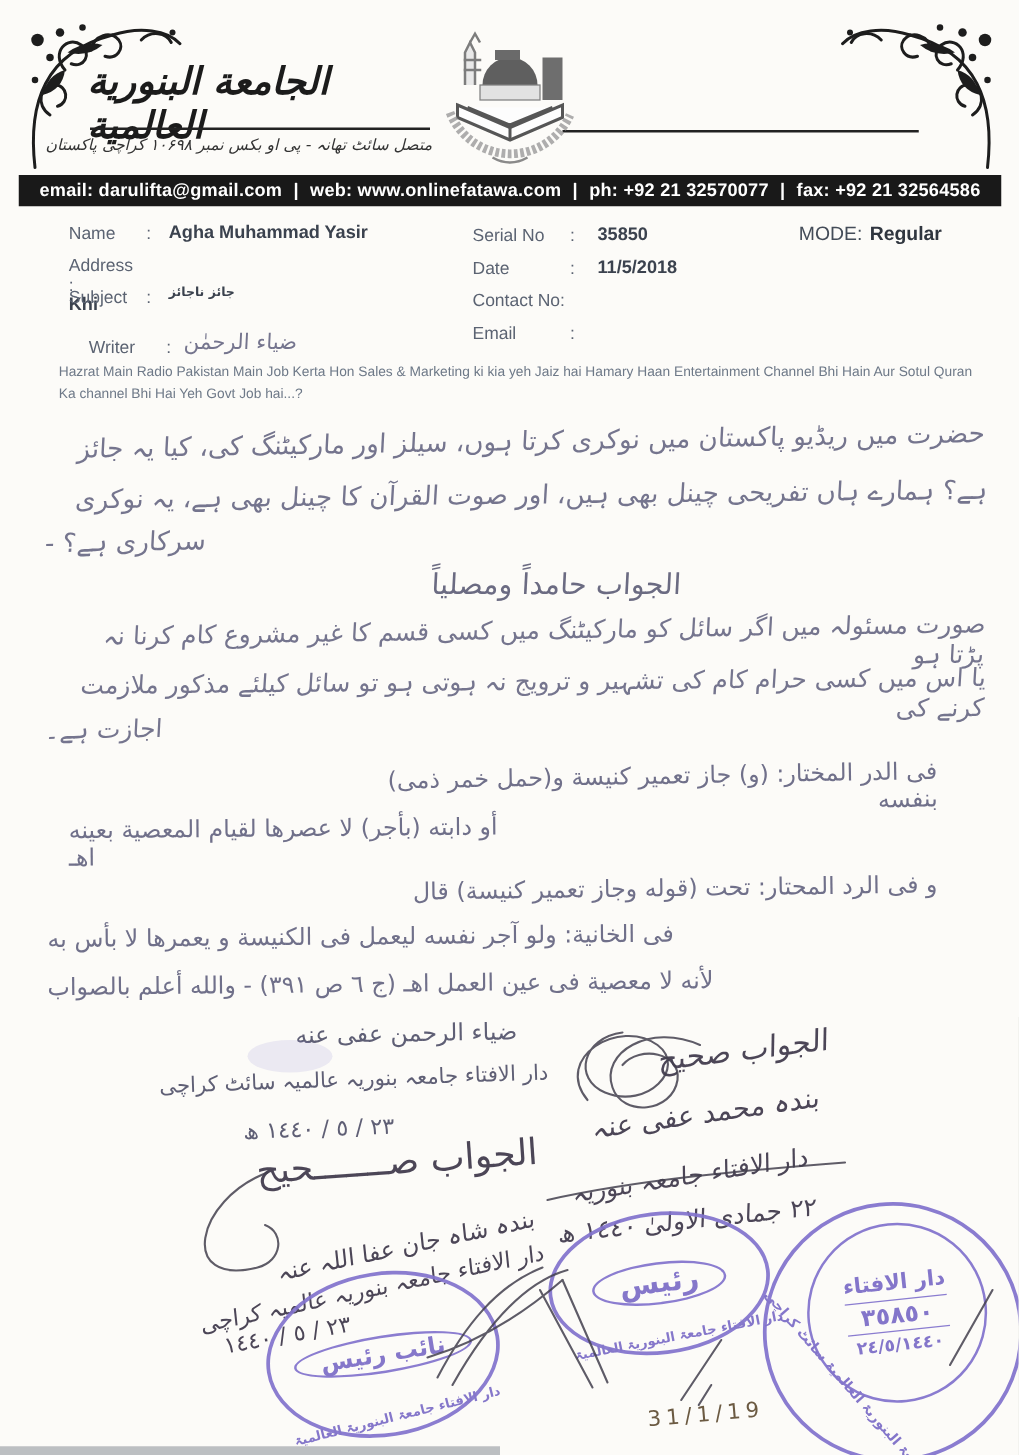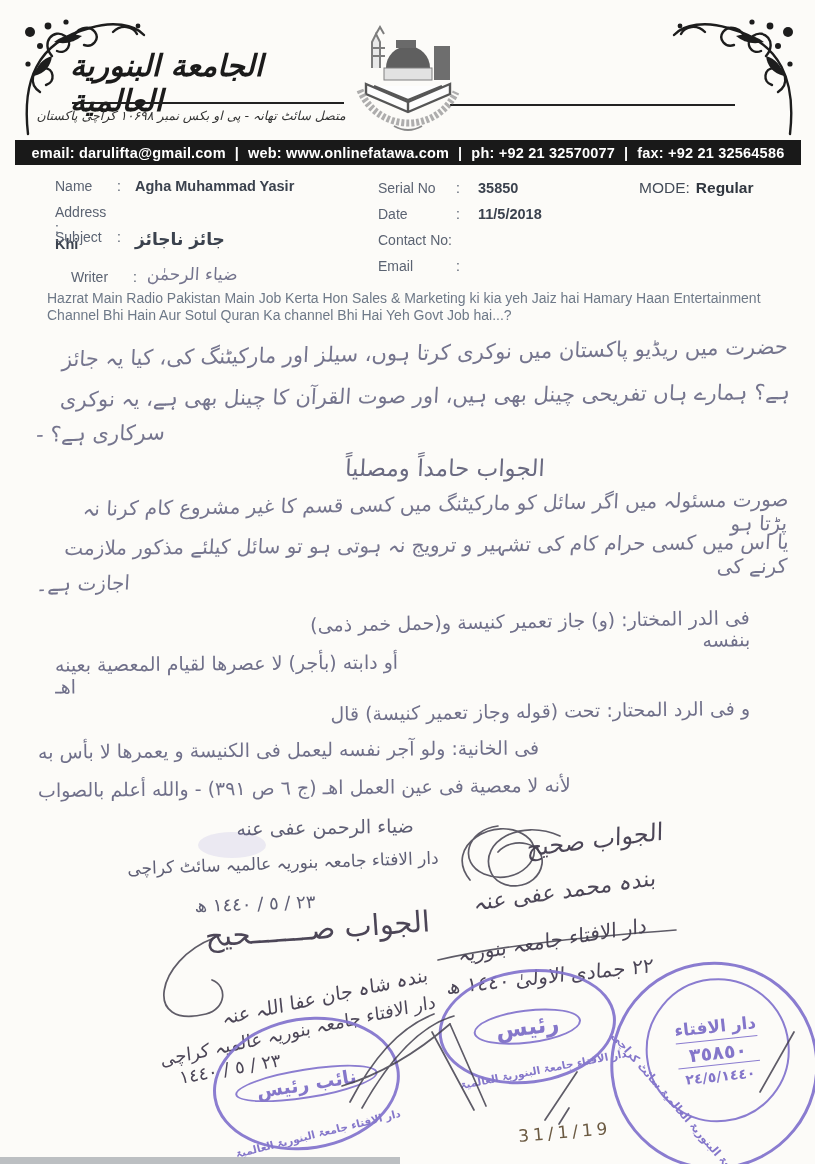--- a/index.html
+++ b/index.html
@@ -14,21 +14,21 @@
   
   .cbar{background:#191919;color:#fff;display:flex;align-items:center;justify-content:center;
         font-weight:bold;font-size:14.5px;letter-spacing:.2px;}
   .cbar .sep{margin:0 9px;font-weight:bold;}
   
   .flabel{color:#5b6372;font-size:14px;}
   .fcolon{color:#5b6372;font-size:14px;}
   .fvalue{color:#3b424e;font-size:14.5px;font-weight:bold;}
   .frow{position:absolute;display:flex;}
   
-  .qe{color:#6e7988;font-size:14px;line-height:17px;}
+  .qe{color:#6e7988;font-size:11px;line-height:17px;}
   
   .hw{color:#75758e;direction:rtl;font-family:"DejaVu Sans",sans-serif;transform:skewX(-3deg);}
   .hw2{color:#5f5f75;direction:rtl;font-family:"DejaVu Sans",sans-serif;}
   .scrawl{color:#4c4657;direction:rtl;font-family:"DejaVu Sans",sans-serif;white-space:nowrap;}
   
   .stampink{color:#7b6cc7;font-family:"DejaVu Sans",sans-serif;}
   .oval-outer{border:3px solid #8273cd;border-radius:50%;width:100%;height:100%;
               display:flex;align-items:center;justify-content:center;opacity:.92;position:relative;}
   .oval-inner{border:2px solid #8273cd;border-radius:50%;padding:2px 20px;font-weight:bold;text-align:center;}
   .ringtxt{position:absolute;font-size:10.5px;letter-spacing:1px;white-space:nowrap;font-weight:bold;}
@@ -122,21 +122,21 @@
     <span class="fvalue">Agha Muhammad Yasir</span>
   </div>
   <div class="frow" style="left:55px;top:204px;flex-direction:column;">
     <span class="flabel" style="width:62px">Address</span>
     <span class="fcolon" style="width:18px">:</span>
     <span class="fvalue">Khi</span>
   </div>
   <div class="frow" style="left:55px;top:229px;">
     <span class="flabel" style="width:62px">Subject</span>
     <span class="fcolon" style="width:18px">:</span>
-    <span class="fvalue rtl" style="font-size:17px">جائز ناجائز</span>
+    <span class="fvalue rtl" style="font-size:10px">جائز ناجائز</span>
   </div>
   <div class="frow" style="left:71px;top:252px;margin-top:12px;">
     <span class="flabel" style="width:62px;padding-top:5px">Writer</span>
     <span class="fcolon" style="width:14px;padding-top:5px">:</span>
     <span class="hw" style="font-size:17px">ضیاء الرحمٰن</span>
   </div>
 
   <div class="frow" style="left:378px;top:180px;">
     <span class="flabel" style="width:78px">Serial No</span>
     <span class="fcolon" style="width:22px">:</span>

